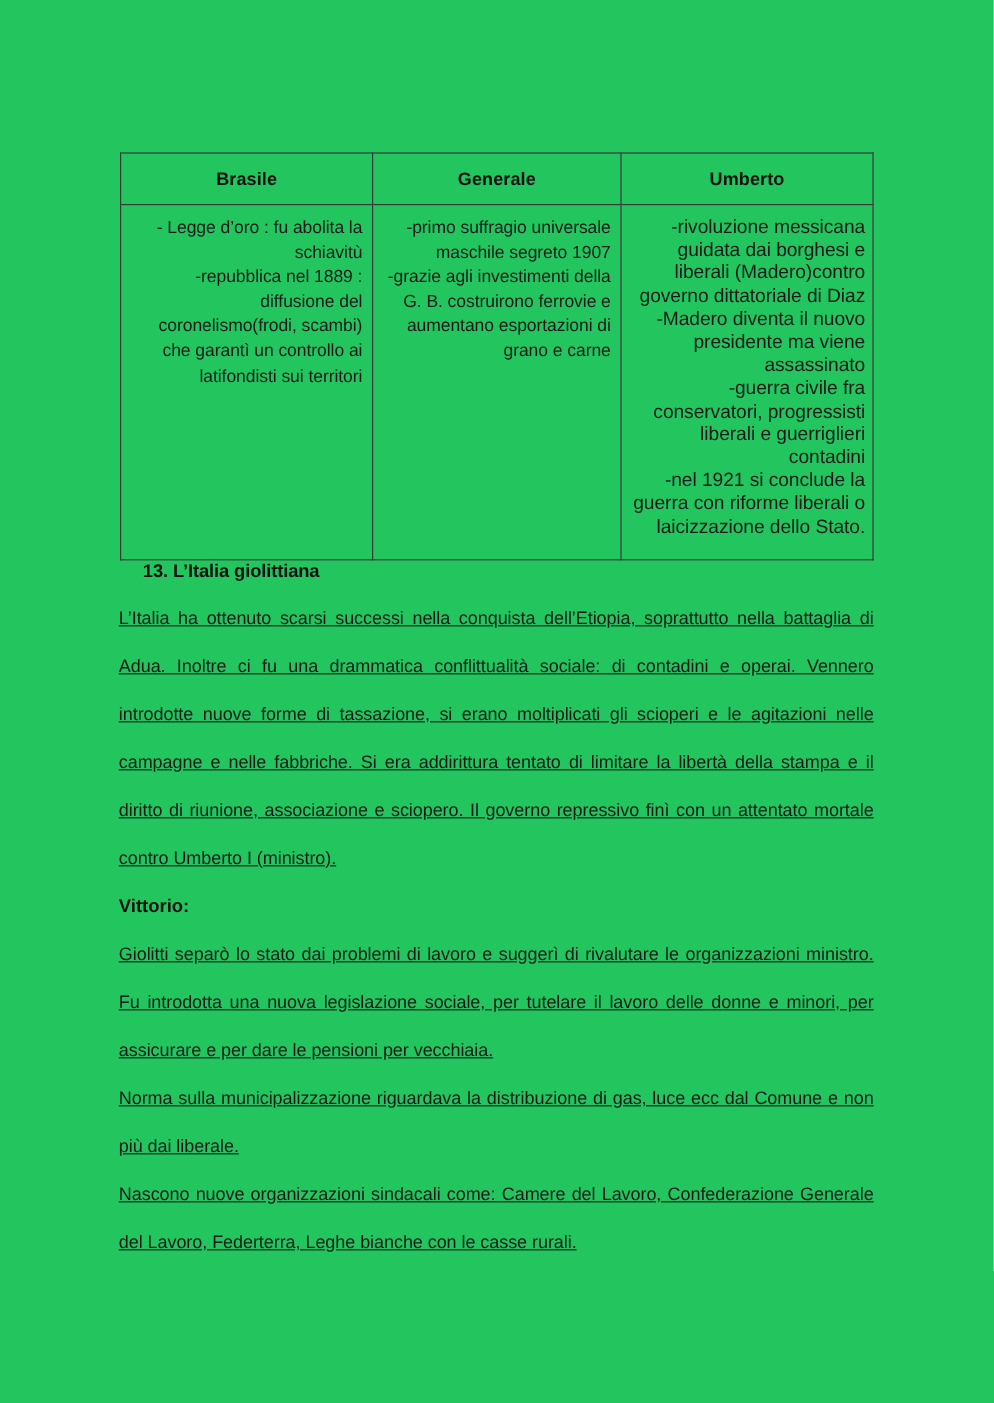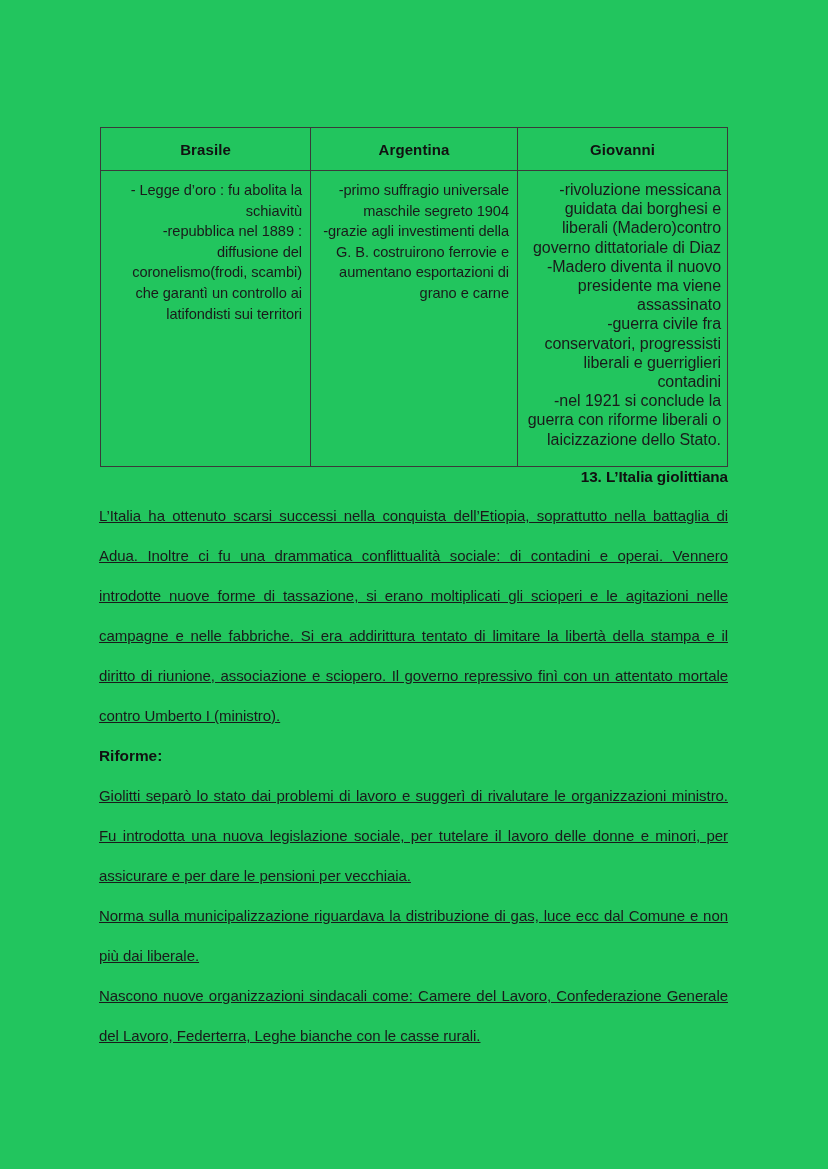--- a/index.html
+++ b/index.html
@@ -77,21 +77,20 @@
     width: 629px;
   }
   h2.section-heading {
     margin: 0 0 4px 0;
     padding-left: 20px;
     font-size: 15.3px;
     font-weight: bold;
     line-height: 30px;
     color: #111;
     letter-spacing: -0.1px;
-    text-align: right;
   }
   p.para {
     margin: 0;
     font-size: 15px;
     line-height: 40px;
     text-align: justify;
     text-justify: inter-word;
     color: #1a1a1a;
     letter-spacing: -0.05px;
     text-decoration: underline;
@@ -111,51 +110,51 @@
 
   <table class="compare-table">
     <colgroup>
       <col class="col-a">
       <col class="col-b">
       <col class="col-c">
     </colgroup>
     <thead>
       <tr>
         <th>Brasile</th>
-        <th>Argentina</th>
-        <th>Giovanni</th>
+        <th>Generale</th>
+        <th>Umberto</th>
       </tr>
     </thead>
     <tbody>
       <tr class="body-row">
         <td>
           <div class="cell-body">- Legge d’oro : fu abolita la schiavitù
 -repubblica nel 1889 : diffusione del coronelismo(frodi, scambi) che garantì un controllo ai latifondisti sui territori</div>
         </td>
         <td>
-          <div class="cell-body">-primo suffragio universale maschile segreto 1904
+          <div class="cell-body">-primo suffragio universale maschile segreto 1907
 -grazie agli investimenti della G. B. costruirono ferrovie e aumentano esportazioni di grano e carne</div>
         </td>
         <td>
           <div class="cell-body tight">-rivoluzione messicana guidata dai borghesi e liberali (Madero)contro governo dittatoriale di Diaz
 -Madero diventa il nuovo presidente ma viene assassinato
 -guerra civile fra conservatori, progressisti liberali e guerriglieri contadini
 -nel 1921 si conclude la guerra con riforme liberali o laicizzazione dello Stato.</div>
         </td>
       </tr>
     </tbody>
   </table>
 
   <div class="content">
     <h2 class="section-heading">13. L’Italia giolittiana</h2>
 
     <p class="para">L’Italia ha ottenuto scarsi successi nella conquista dell’Etiopia, soprattutto nella battaglia di Adua. Inoltre ci fu una drammatica conflittualità sociale: di contadini e operai. Vennero introdotte nuove forme di tassazione, si erano moltiplicati gli scioperi e le agitazioni nelle campagne e nelle fabbriche. Si era addirittura tentato di limitare la libertà della stampa e il diritto di riunione, associazione e sciopero. Il governo repressivo finì con un attentato mortale contro Umberto I (ministro).</p>
 
 
-    <p class="bold-line">Riforme:</p>
+    <p class="bold-line">Vittorio:</p>
 
     <p class="para">Giolitti separò lo stato dai problemi di lavoro e suggerì di rivalutare le organizzazioni ministro. Fu introdotta una nuova legislazione sociale, per tutelare il lavoro delle donne e minori, per assicurare e per dare le pensioni per vecchiaia.</p>
 
     <p class="para">Norma sulla municipalizzazione riguardava la distribuzione di gas, luce ecc dal Comune e non più dai liberale.</p>
 
     <p class="para">Nascono nuove organizzazioni sindacali come: Camere del Lavoro, Confederazione Generale del Lavoro, Federterra, Leghe bianche con le casse rurali.</p>
 
   </div>
 
 </div>

